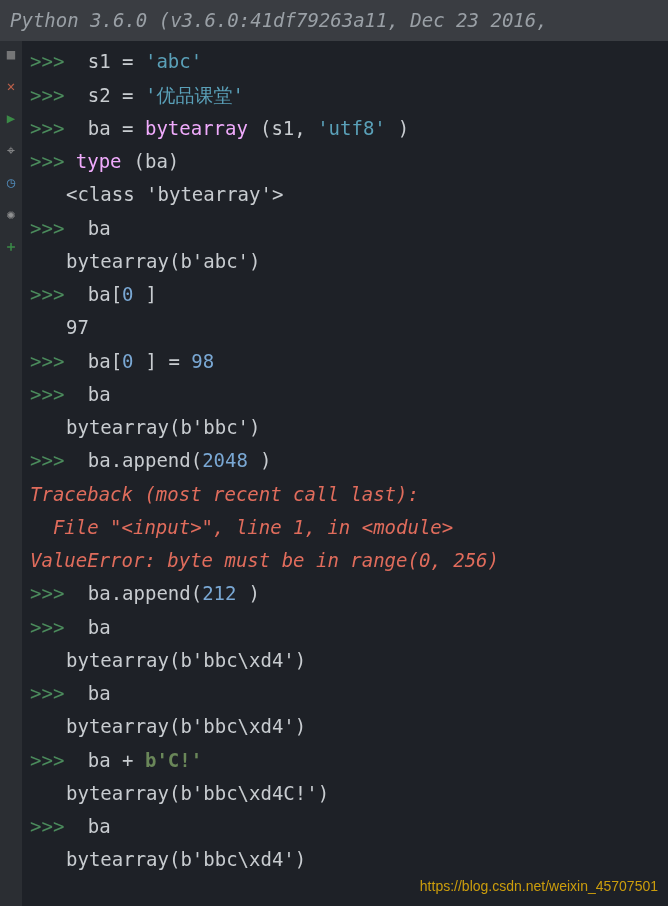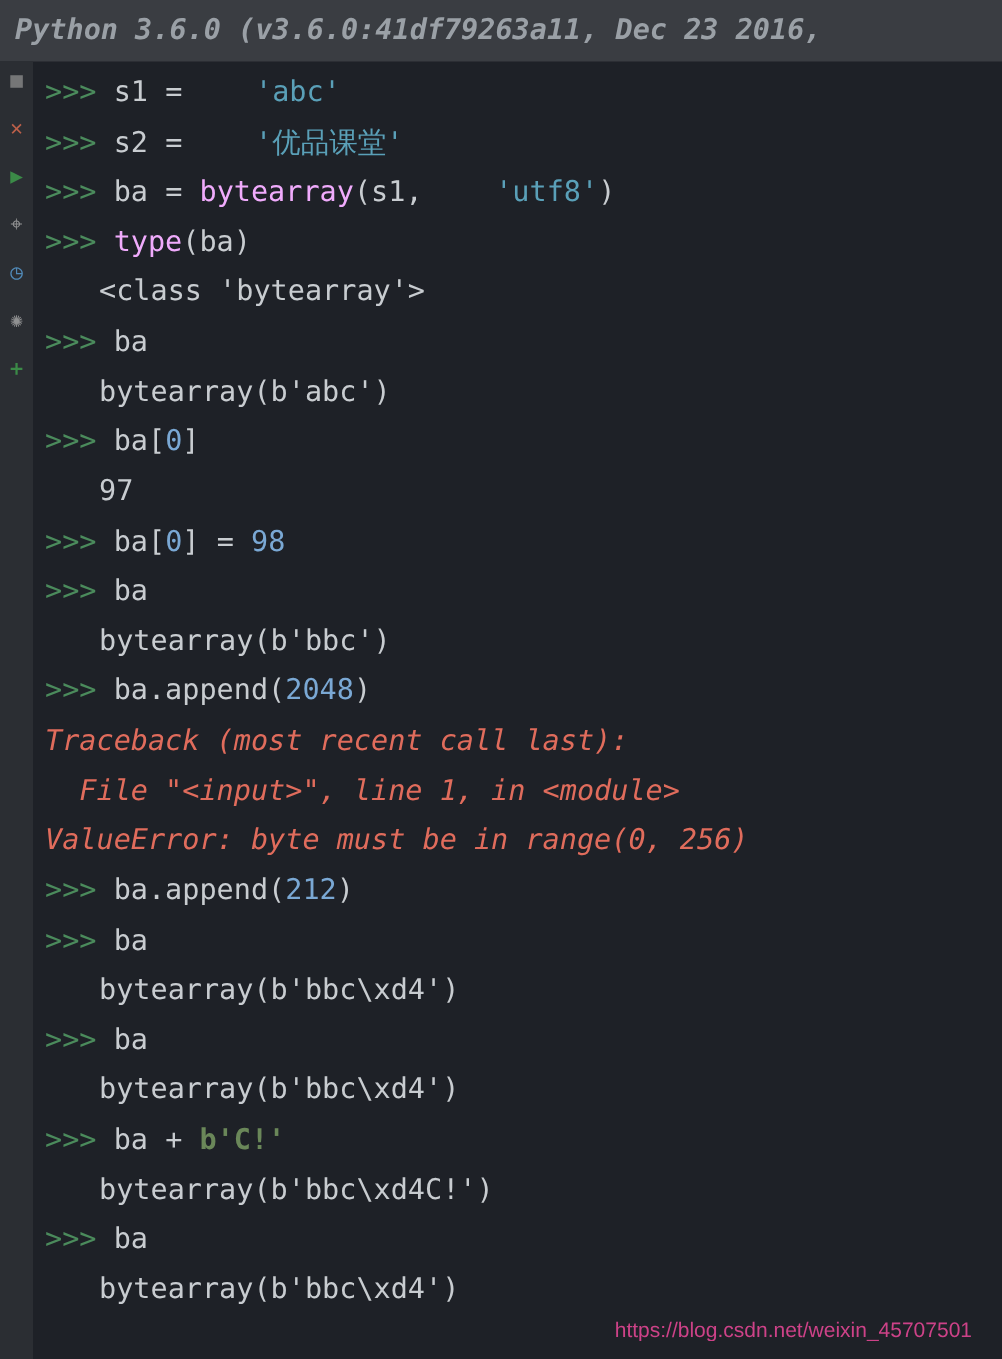--- a/index.html
+++ b/index.html
@@ -13,21 +13,20 @@
     overflow: hidden;
     position: relative;
   }
   .titlebar {
     background: #3a3d42;
     color: #9aa0a6;
     padding: 4px 10px;
     font-style: italic;
     font-size: 19px;
     white-space: nowrap;
-    font-weight: bold;
   }
   .main {
     display: flex;
     height: calc(100% - 32px);
   }
   .gutter {
     width: 22px;
     background: #2b2e33;
     display: flex;
     flex-direction: column;
@@ -50,33 +49,33 @@
   .gi-light { color: #aaa; }
   .gi-plus { color: #3fa14d; font-weight: bold; }
   .code {
     flex: 1;
     padding: 4px 6px 0 8px;
     color: #c8ccd0;
     white-space: pre;
   }
   .line { display: block; }
   .prompt { color: #4b8b5c; }
-  .str { color: #5aa0b8; margin-left: 37px; }
+  .str { color: #5aa0b8; }
   .func { color: #f0abfc; }
   .num { color: #7aa8d4; }
   .op { color: #c8ccd0; }
-  .plain { color: #c8ccd0; }
+  .plain { color: #c8ccd0; margin-left: 12px; }
   .out { color: #c8ccd0; margin-left: 36px; }
   .err { color: #e06c5c; font-style: italic; }
   .bstr { color: #6a8759; font-weight: bold; }
   .watermark {
     position: absolute;
     bottom: 8px;
-    right: 20px;
-    color: #ec4899;
+    right: 10px;
+    color: #eab308;
     font-size: 14px;
     font-family: Arial, sans-serif;
     opacity: 0.85;
   }
 </style>
 </head>
 <body>
 
 <div class="titlebar">Python 3.6.0 (v3.6.0:41df79263a11, Dec 23 2016,</div>
 

